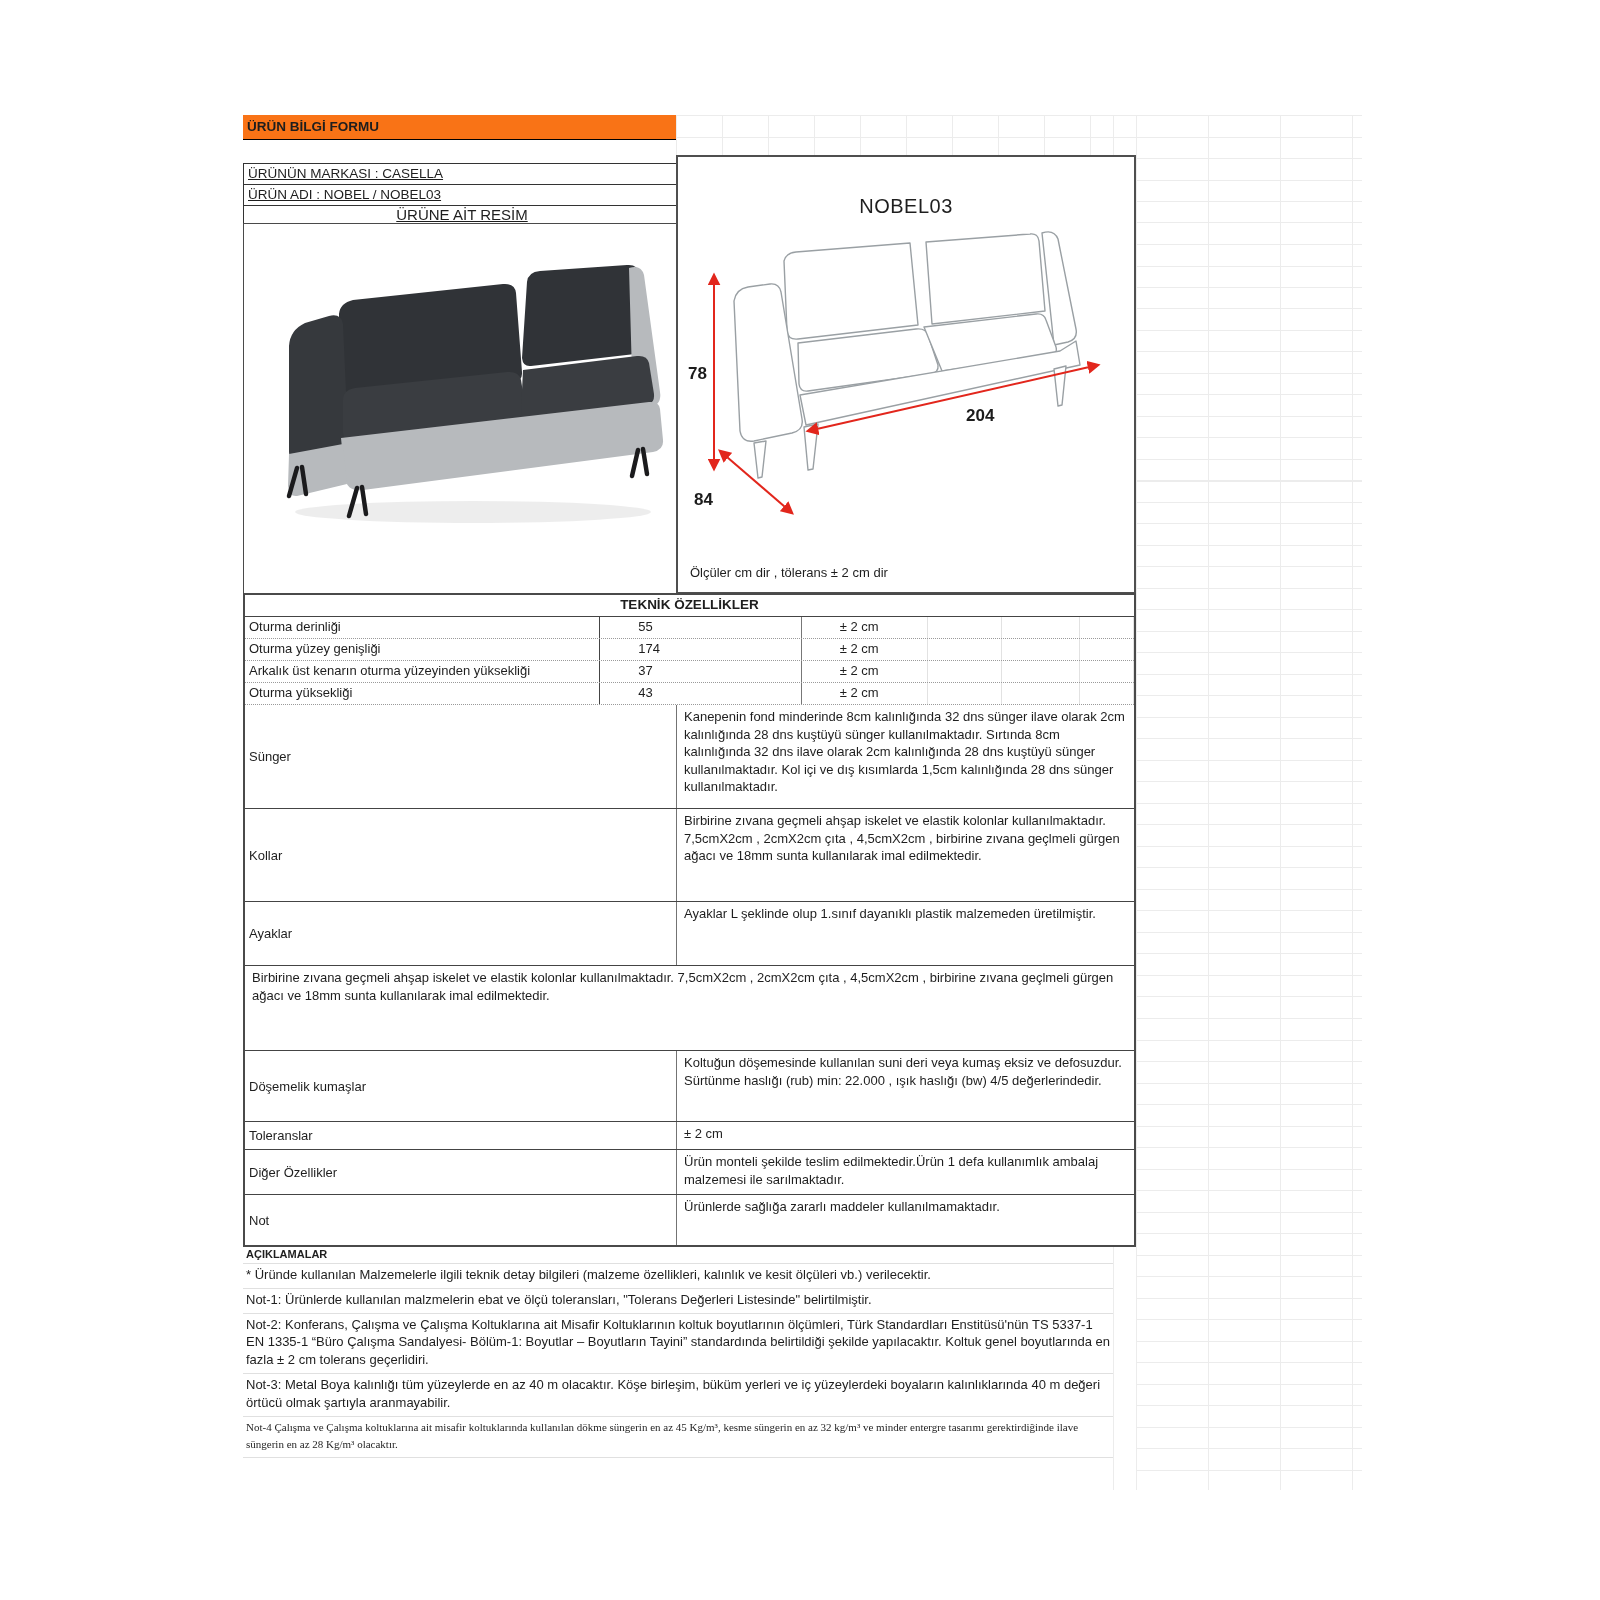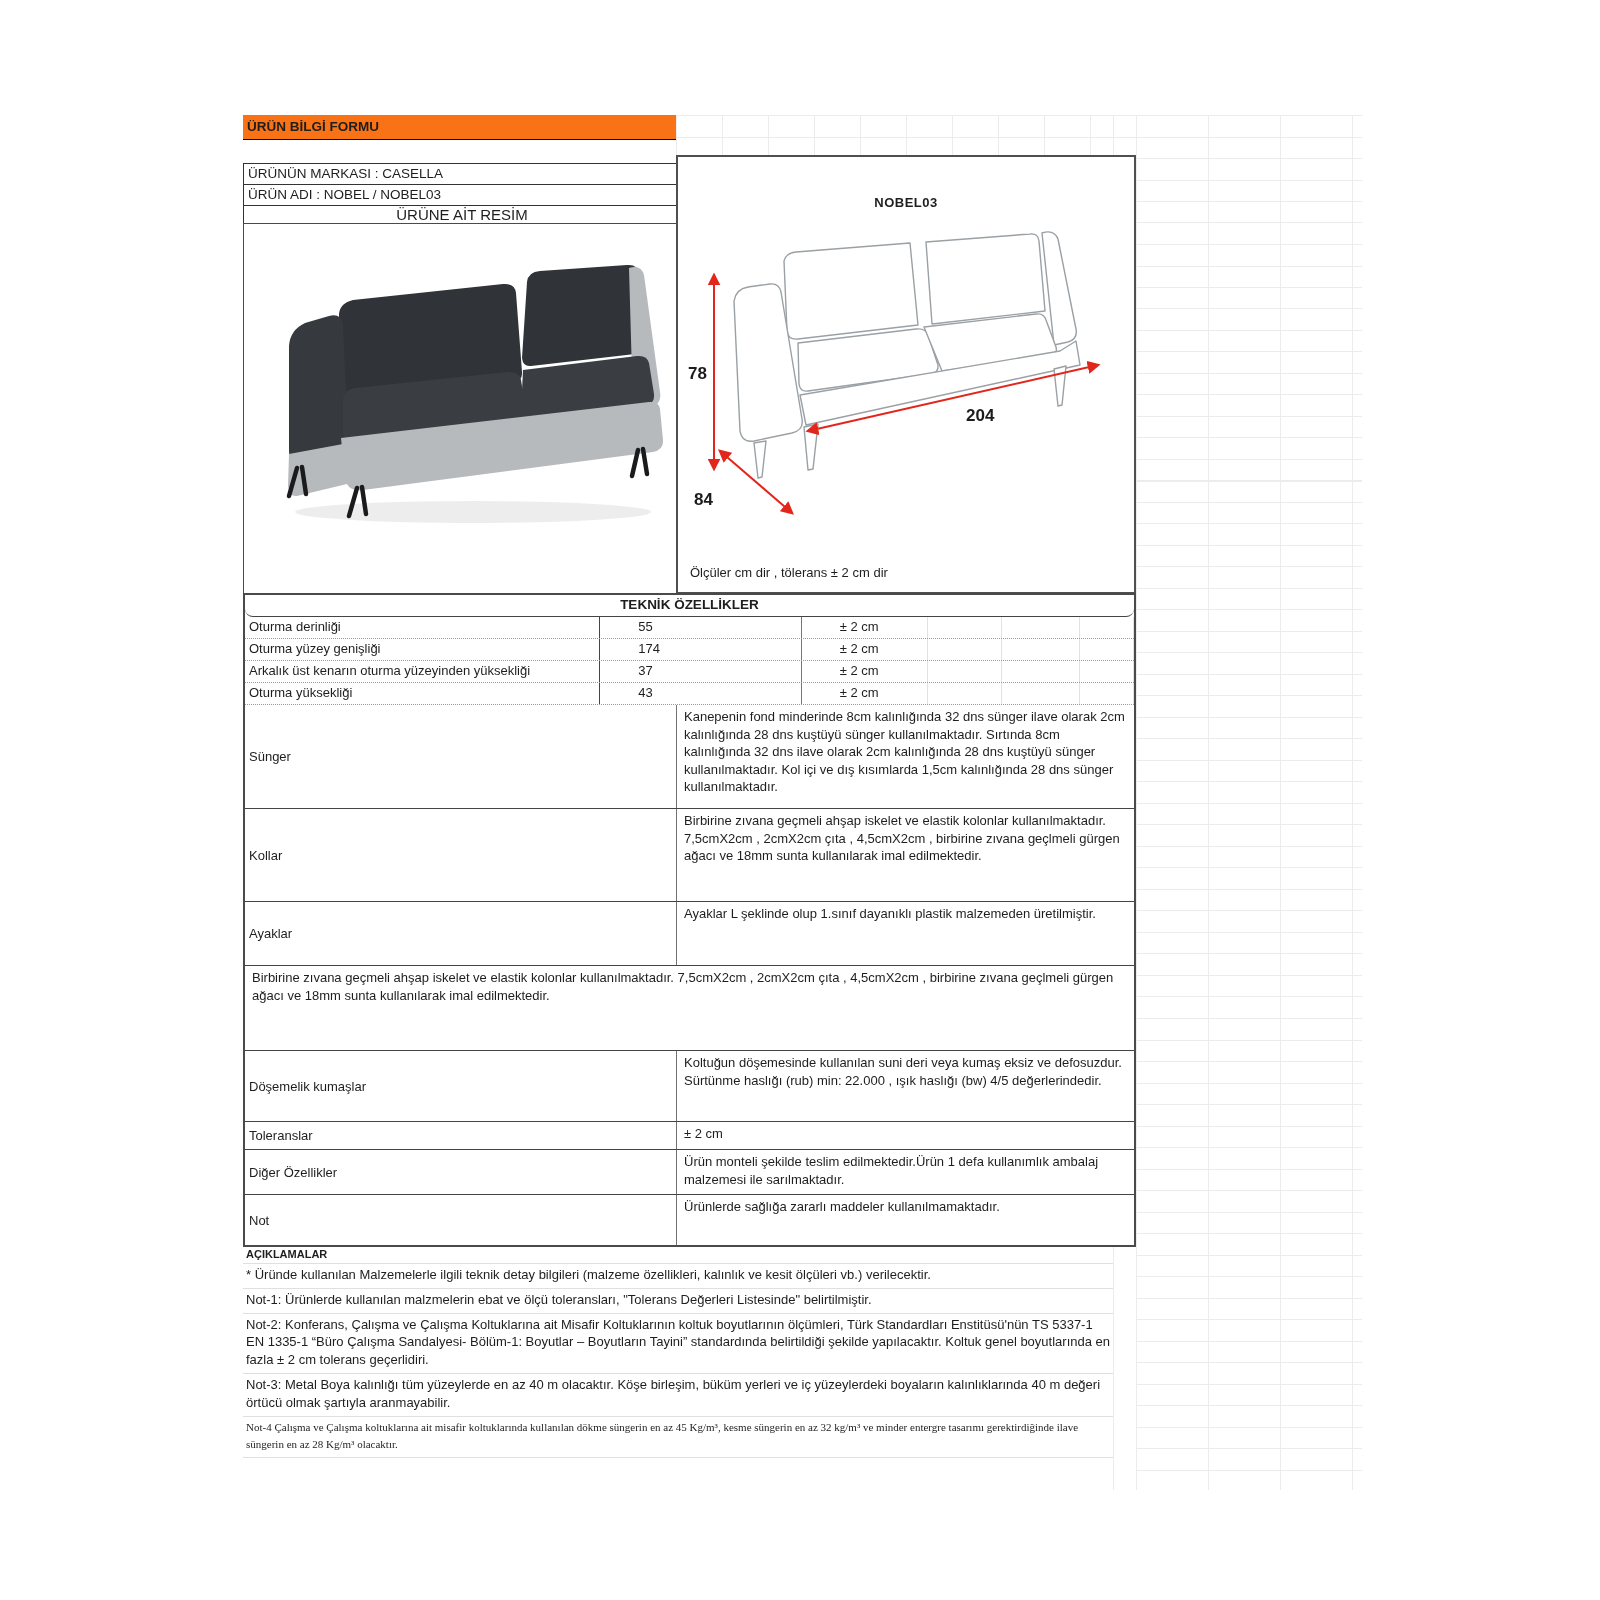--- a/index.html
+++ b/index.html
@@ -15,41 +15,41 @@
     background-image:
       repeating-linear-gradient(to bottom,#ececec 0 1px,transparent 1px 21.5px),
       repeating-linear-gradient(to right,#ececec 0 1px,transparent 1px 46px);}
   .vline-1113{position:absolute;left:1113px;top:115px;width:1px;height:1375px;background:#ececec;}
 
   
   .title-cell{position:absolute;left:243px;top:115px;width:433px;height:25px;
     font-weight:bold;font-size:13.5px;line-height:24px;padding-left:4px;box-sizing:border-box;
     border-bottom:1px solid #000000;background:#f97316;}
   .brand-box{position:absolute;left:243px;top:163px;width:434px;box-sizing:border-box;
-    border-top:1px solid #333;background:#fff;}
+    border-top:1px solid #333;background:#fff;text-decoration:underline;}
   .brand-row{height:21px;line-height:20px;font-size:13.5px;padding-left:4px;border-bottom:1px solid #333;
     border-left:1px solid #333;border-right:1px solid #333;box-sizing:border-box;}
   .resim-row{height:18px;line-height:17px;font-size:15px;text-align:center;border-bottom:none;
     border-left:1px solid #333;border-right:1px solid #333;box-sizing:border-box;}
 
   .photo-box{position:absolute;left:243px;top:223px;width:434px;height:371px;box-sizing:border-box;
     border:1px solid #4a4a4a;background:#fff;}
   .photo-box svg{display:block;margin:0 auto;}
 
   .diagram-box{position:absolute;left:676px;top:155px;width:460px;height:439px;box-sizing:border-box;
     border:2px solid #4f4f4f;background:#fff;}
-  .diagram-title{text-align:center;font-weight:bold;font-size:13px;letter-spacing:.5px;margin-top:38px;}
+  .diagram-title{text-align:center;font-weight:normal;font-size:20px;letter-spacing:.5px;margin-top:38px;}
   .diagram-box svg{position:absolute;left:2px;top:66px;}
   .diagram-note{position:absolute;left:12px;bottom:12px;font-size:13px;}
 
   
   .tech{position:absolute;left:243px;top:593px;width:893px;box-sizing:border-box;
     border:2px solid #4a4a4a;background:#fff;font-size:13px;}
   .tech-header{height:21px;line-height:20px;text-align:center;font-weight:bold;font-size:13.5px;
-    border-bottom:1px solid #444;border-radius:8px;}
+    border-bottom:1px solid #444;}
   .srow{display:flex;height:21px;line-height:20px;border-bottom:1px dotted #9a9a9a;gap:32px;}
   .srow:last-of-type{border-bottom:1px solid #444;}
   .c-label{width:432px;border-right:1px solid #444;padding:0 4px;box-sizing:border-box;overflow:hidden;white-space:nowrap;}
   .c-val{width:204px;border-right:1px solid #777;padding:0 6px;box-sizing:border-box;}
   .c-tol{width:72px;padding:0 6px;box-sizing:border-box;}
   .c-f{border-left:1px solid #e2e2e2;}
   .f1{width:50px;} .f2{width:55px;} .f3{width:26px;} .f4{flex:1;}
   .drow{display:flex;border-bottom:1px solid #444;}
   .drow:last-child{border-bottom:none;}
   .d-label{width:432px;border-right:1px solid #737373;display:flex;align-items:center;

